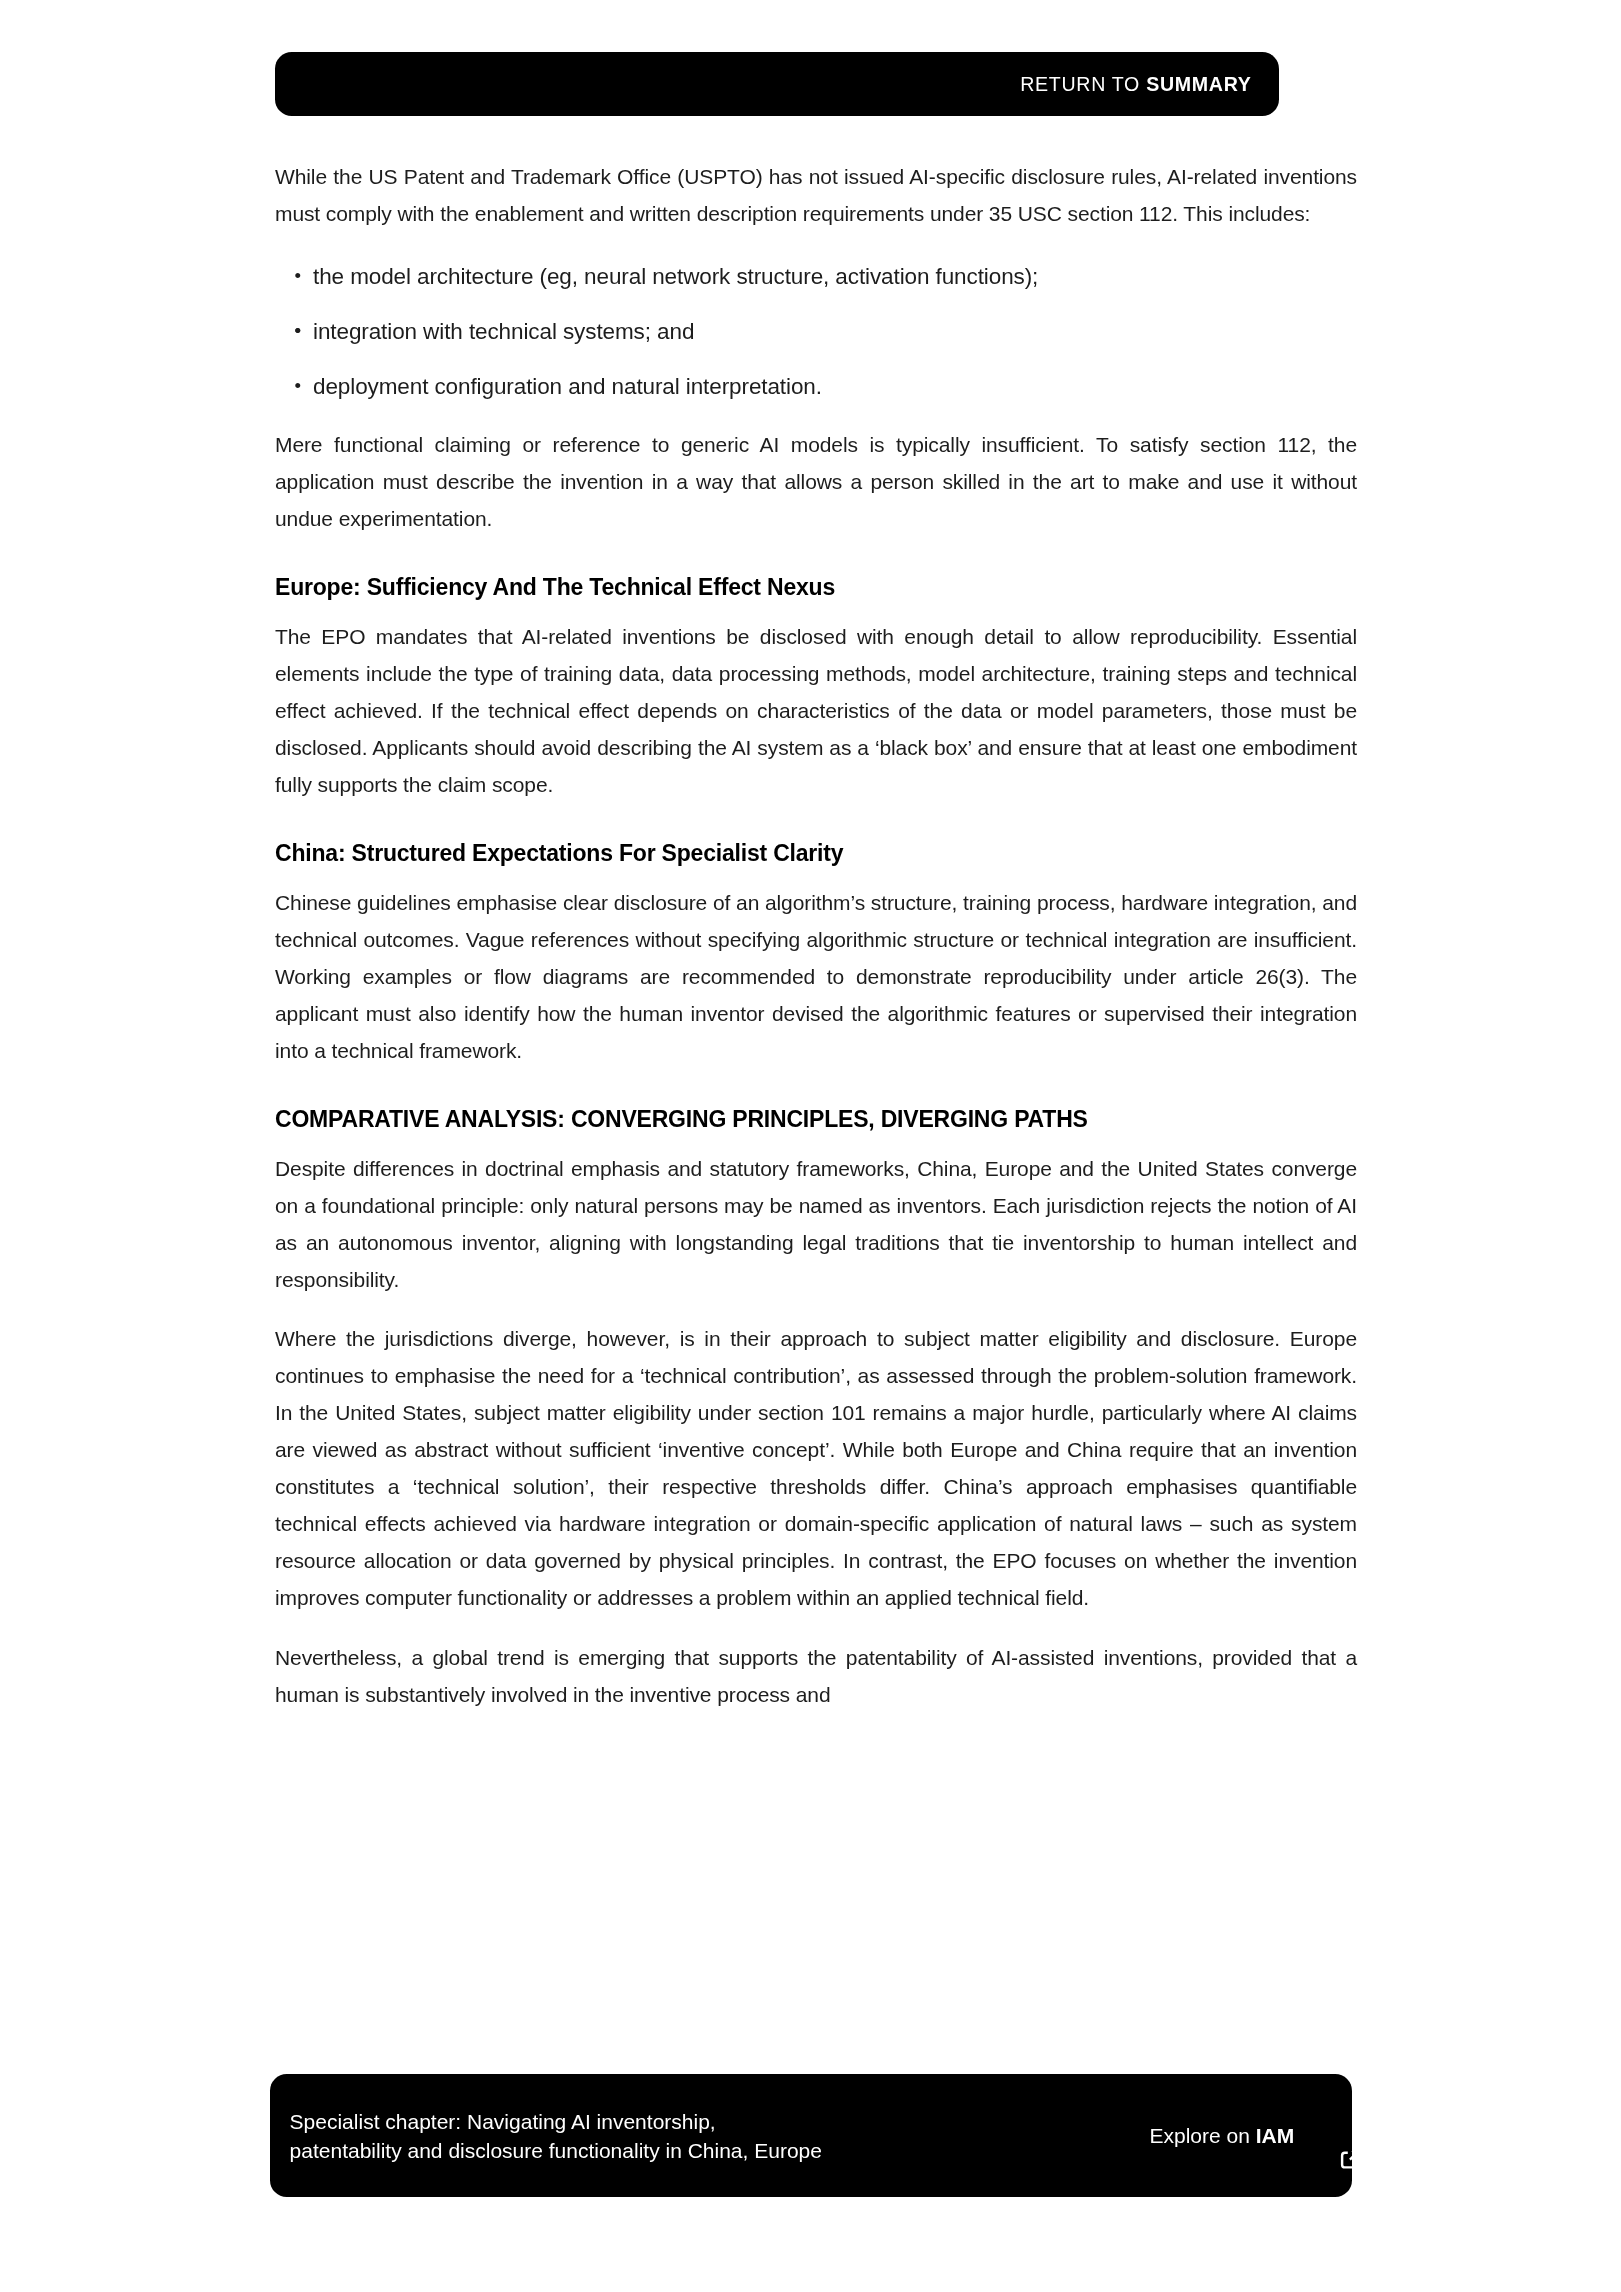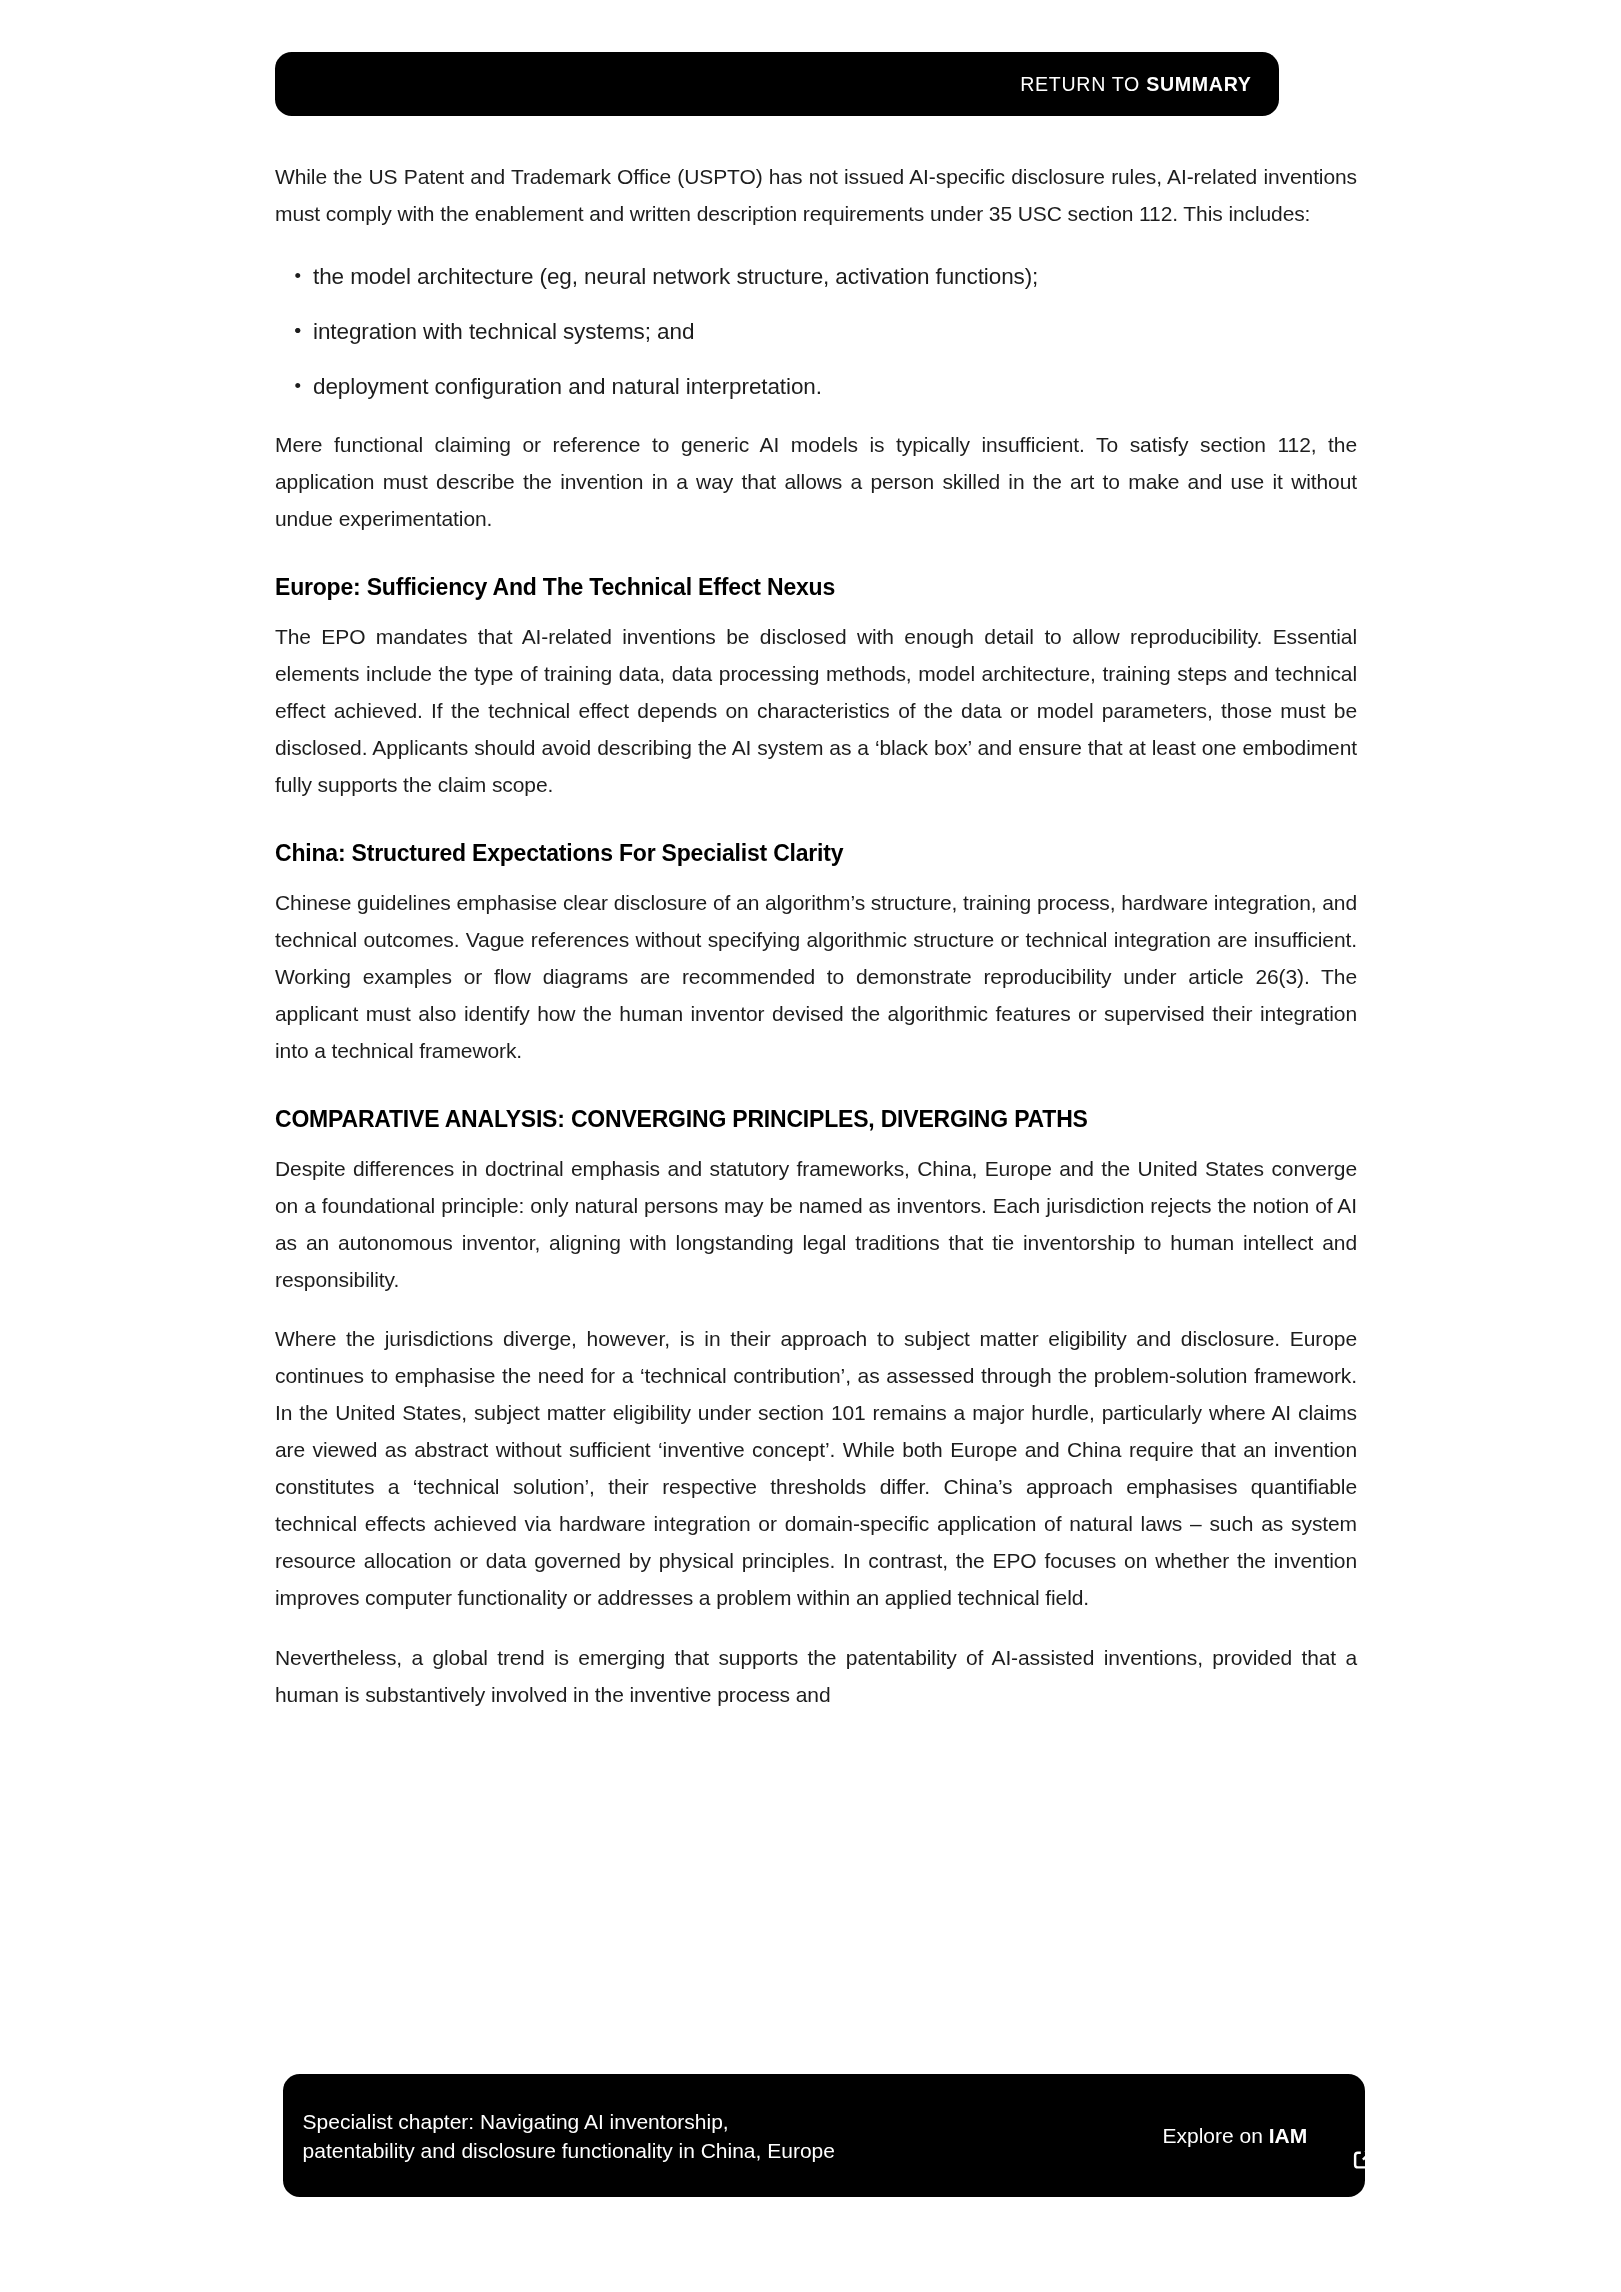--- a/index.html
+++ b/index.html
@@ -71,21 +71,21 @@
     line-height: 37px;
     font-weight: 700;
     color: #000000;
     margin: 32px 0 11.8px 0;
     letter-spacing: -0.2px;
   }
 
   
   .bottom-bar {
     position: absolute;
-    left: 283px; top: 2074px;
+    left: 270px; top: 2074px;
     width: 1082px; height: 123px;
     background: #000000;
     border-radius: 16.7px;
     display: flex;
     align-items: center;
     justify-content: space-between;
     padding: 0 25.5px 0 19.6px;
     color: #ffffff;
   }
   .bottom-bar .chapter {

